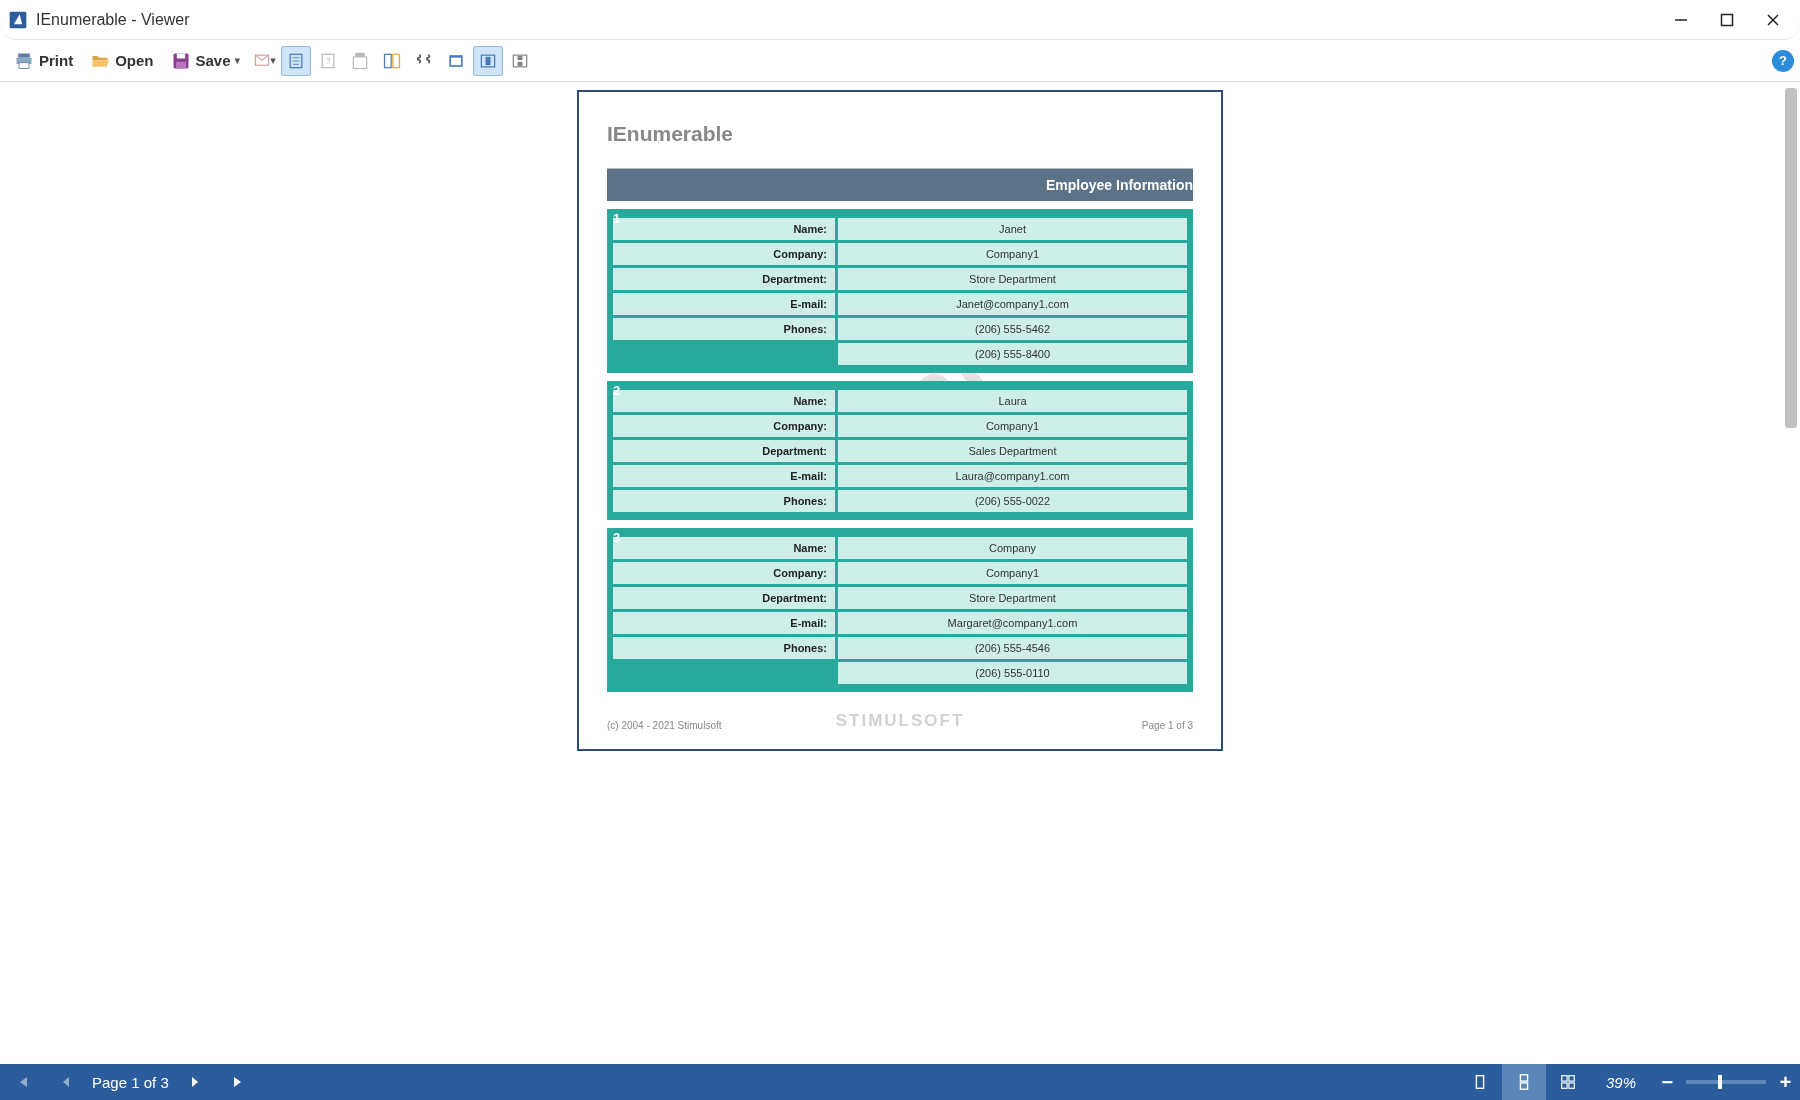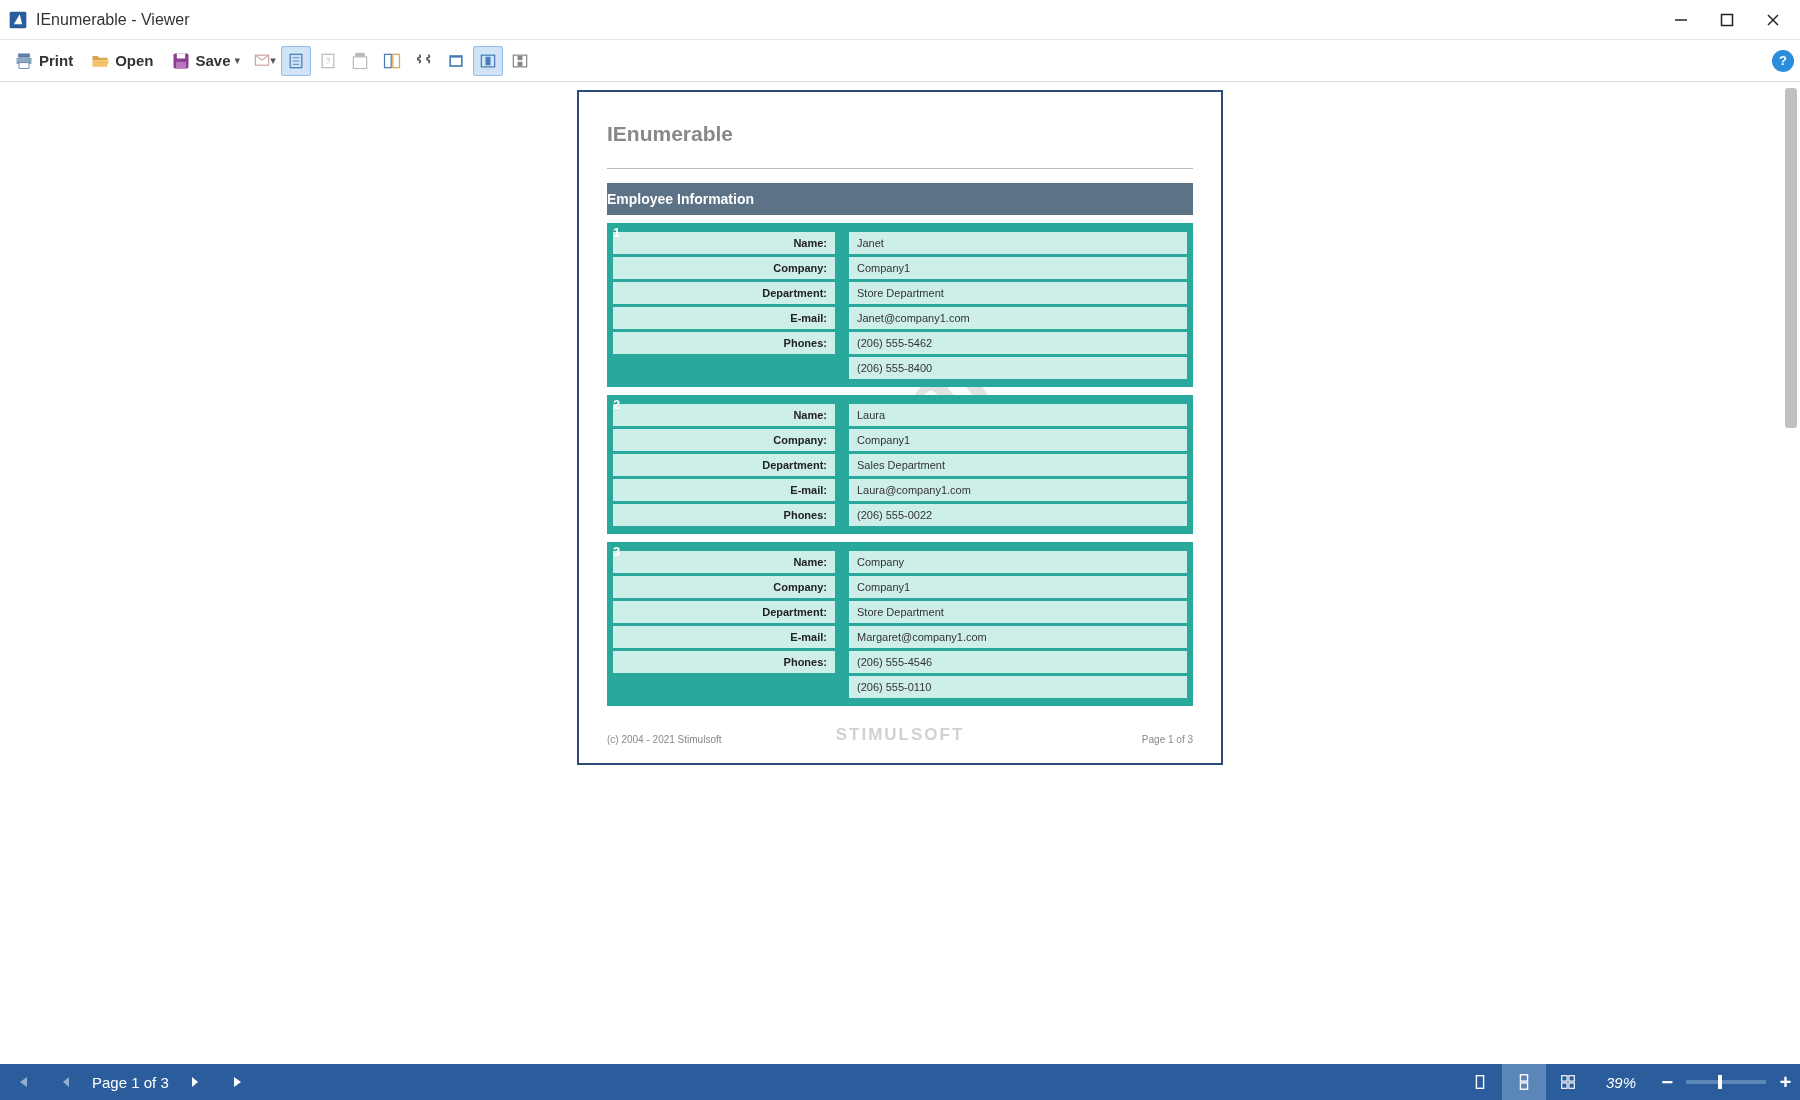--- a/index.html
+++ b/index.html
@@ -1,42 +1,42 @@
 <!DOCTYPE html>
 <html><head>
 <meta charset="utf-8">
 <style>
 * { box-sizing: border-box; margin: 0; padding: 0; }
 body { font-family: "Segoe UI", Tahoma, sans-serif; font-size: 13px; background: #fff; overflow: hidden; }
-.titlebar { height: 40px; display: flex; align-items: center; padding: 0 4px 0 8px; background: #fff; border-bottom: 1px solid #e5e5e5; }
+.titlebar { height: 40px; display: flex; align-items: center; padding: 0 4px 0 8px; background: #fff; border-bottom: 1px solid #e5e5e5; border-radius: 17px; }
 .titlebar .app-icon { width: 20px; height: 20px; margin-right: 8px; }
 .titlebar .title { font-size: 16px; color: #333; flex: 1; }
 .winbtn { width: 46px; height: 36px; display: flex; align-items: center; justify-content: center; color: #222; }
 .winbtn svg { width: 14px; height: 14px; }
 .toolbar { height: 42px; display: flex; align-items: center; padding: 0 6px; border-bottom: 1px solid #d9d9d9; background: #fff; gap: 2px; }
 .tbtn { display: inline-flex; align-items: center; gap: 4px; padding: 3px 6px; border: 1px solid transparent; border-radius: 2px; cursor: pointer; }
 .tbtn .ticon { width: 22px; height: 22px; display: flex; align-items: center; justify-content: center; }
 .tbtn .tlbl { font-size: 15px; color: #333; font-weight: bold; }
 .iconbtn { width: 30px; height: 30px; display: inline-flex; align-items: center; justify-content: center; border: 1px solid transparent; border-radius: 2px; cursor: pointer; }
 .iconbtn.sel { background: #cfe4f7; border-color: #8fbbe4; }
 .iconbtn svg, .ticon svg { width: 20px; height: 20px; }
 .help { margin-left: auto; }
 .help .c { width: 22px; height: 22px; border-radius: 50%; background: #2b8cdb; color: #fff; display: flex; align-items: center; justify-content: center; font-weight: bold; }
 .viewport { position: absolute; top: 82px; left: 0; right: 0; bottom: 36px; background: #fff; overflow: hidden; }
 .viewport-inner { position: absolute; inset: 0; display: flex; flex-direction: column; align-items: center; padding-top: 8px; overflow-y: auto; }
 .scrollbar { position: absolute; right: 2px; top: 6px; bottom: 6px; width: 14px; }
 .scrollthumb { position: absolute; left: 1px; right: 1px; top: 0; height: 35%; background: #c0c0c0; border-radius: 3px; }
 .page { width: 646px; border: 2px solid #2b4b7a; background: #fff; padding: 30px 28px 10px 28px; position: relative; }
 .page-title { font-size: 21px; color: #888; font-weight: 600; padding-bottom: 22px; border-bottom: 1px solid #bbb; }
-.bandhdr { margin-top: 14px; background: #5c7287; color: #fff; font-weight: 700; font-size: 14px; text-align: left; padding: 8px 0; }
+.bandhdr { background: #5c7287; color: #fff; font-weight: 700; font-size: 14px; text-align: right; padding: 8px 0; }
 .empcard { background: #29a99b; margin-top: 8px; padding: 6px 6px 8px 6px; position: relative; }
 .empnum { position: absolute; top: 2px; left: 6px; color: #fff; font-weight: bold; font-size: 13px; }
-.row { display: flex; gap: 14px; margin-top: 3px; }
+.row { display: flex; gap: 3px; margin-top: 3px; }
 .rl { width: 222px; background: #ceeeea; text-align: right; padding: 5px 8px; font-size: 11px; font-weight: 700; color: #222; }
-.rv { flex: 1; background: #ceeeea; padding: 5px 8px; font-size: 11px; color: #333; }
+.rv { flex: 1; background: #ceeeea; padding: 5px 8px; font-size: 11px; color: #333; text-align: center; }
 .row:first-child { margin-top: 16px; }
 .footer { margin-top: 28px; display: flex; justify-content: space-between; font-size: 10px; color: #888; padding-bottom: 8px; gap: 44px; }
 .watermark { position: absolute; left: 50%; top: 50%; transform: translate(-50%, -50%) rotate(-40deg); font-size: 90px; font-weight: 700; color: rgba(140,140,140,0.25); pointer-events: none; letter-spacing: 2px; }
 .brandmark { position: absolute; left: 50%; bottom: 18px; transform: translateX(-50%); font-size: 17px; letter-spacing: 2px; color: rgba(140,140,140,0.4); font-weight: 600; }
 .statusbar { position: absolute; left: 0; right: 0; bottom: 0; height: 36px; background: #2b5d9c; color: #fff; display: flex; align-items: center; }
 .statusbar .navbtn { width: 44px; height: 36px; display: flex; align-items: center; justify-content: center; cursor: pointer; }
 .statusbar .navbtn svg { width: 14px; height: 14px; fill: #fff; }
 .statusbar .navbtn.dim svg { fill: rgba(255,255,255,0.5); }
 .pglabel { font-size: 15px; padding: 0 4px; }
 .sb-right { margin-left: auto; display: flex; align-items: center; height: 100%; font-style: italic; }

